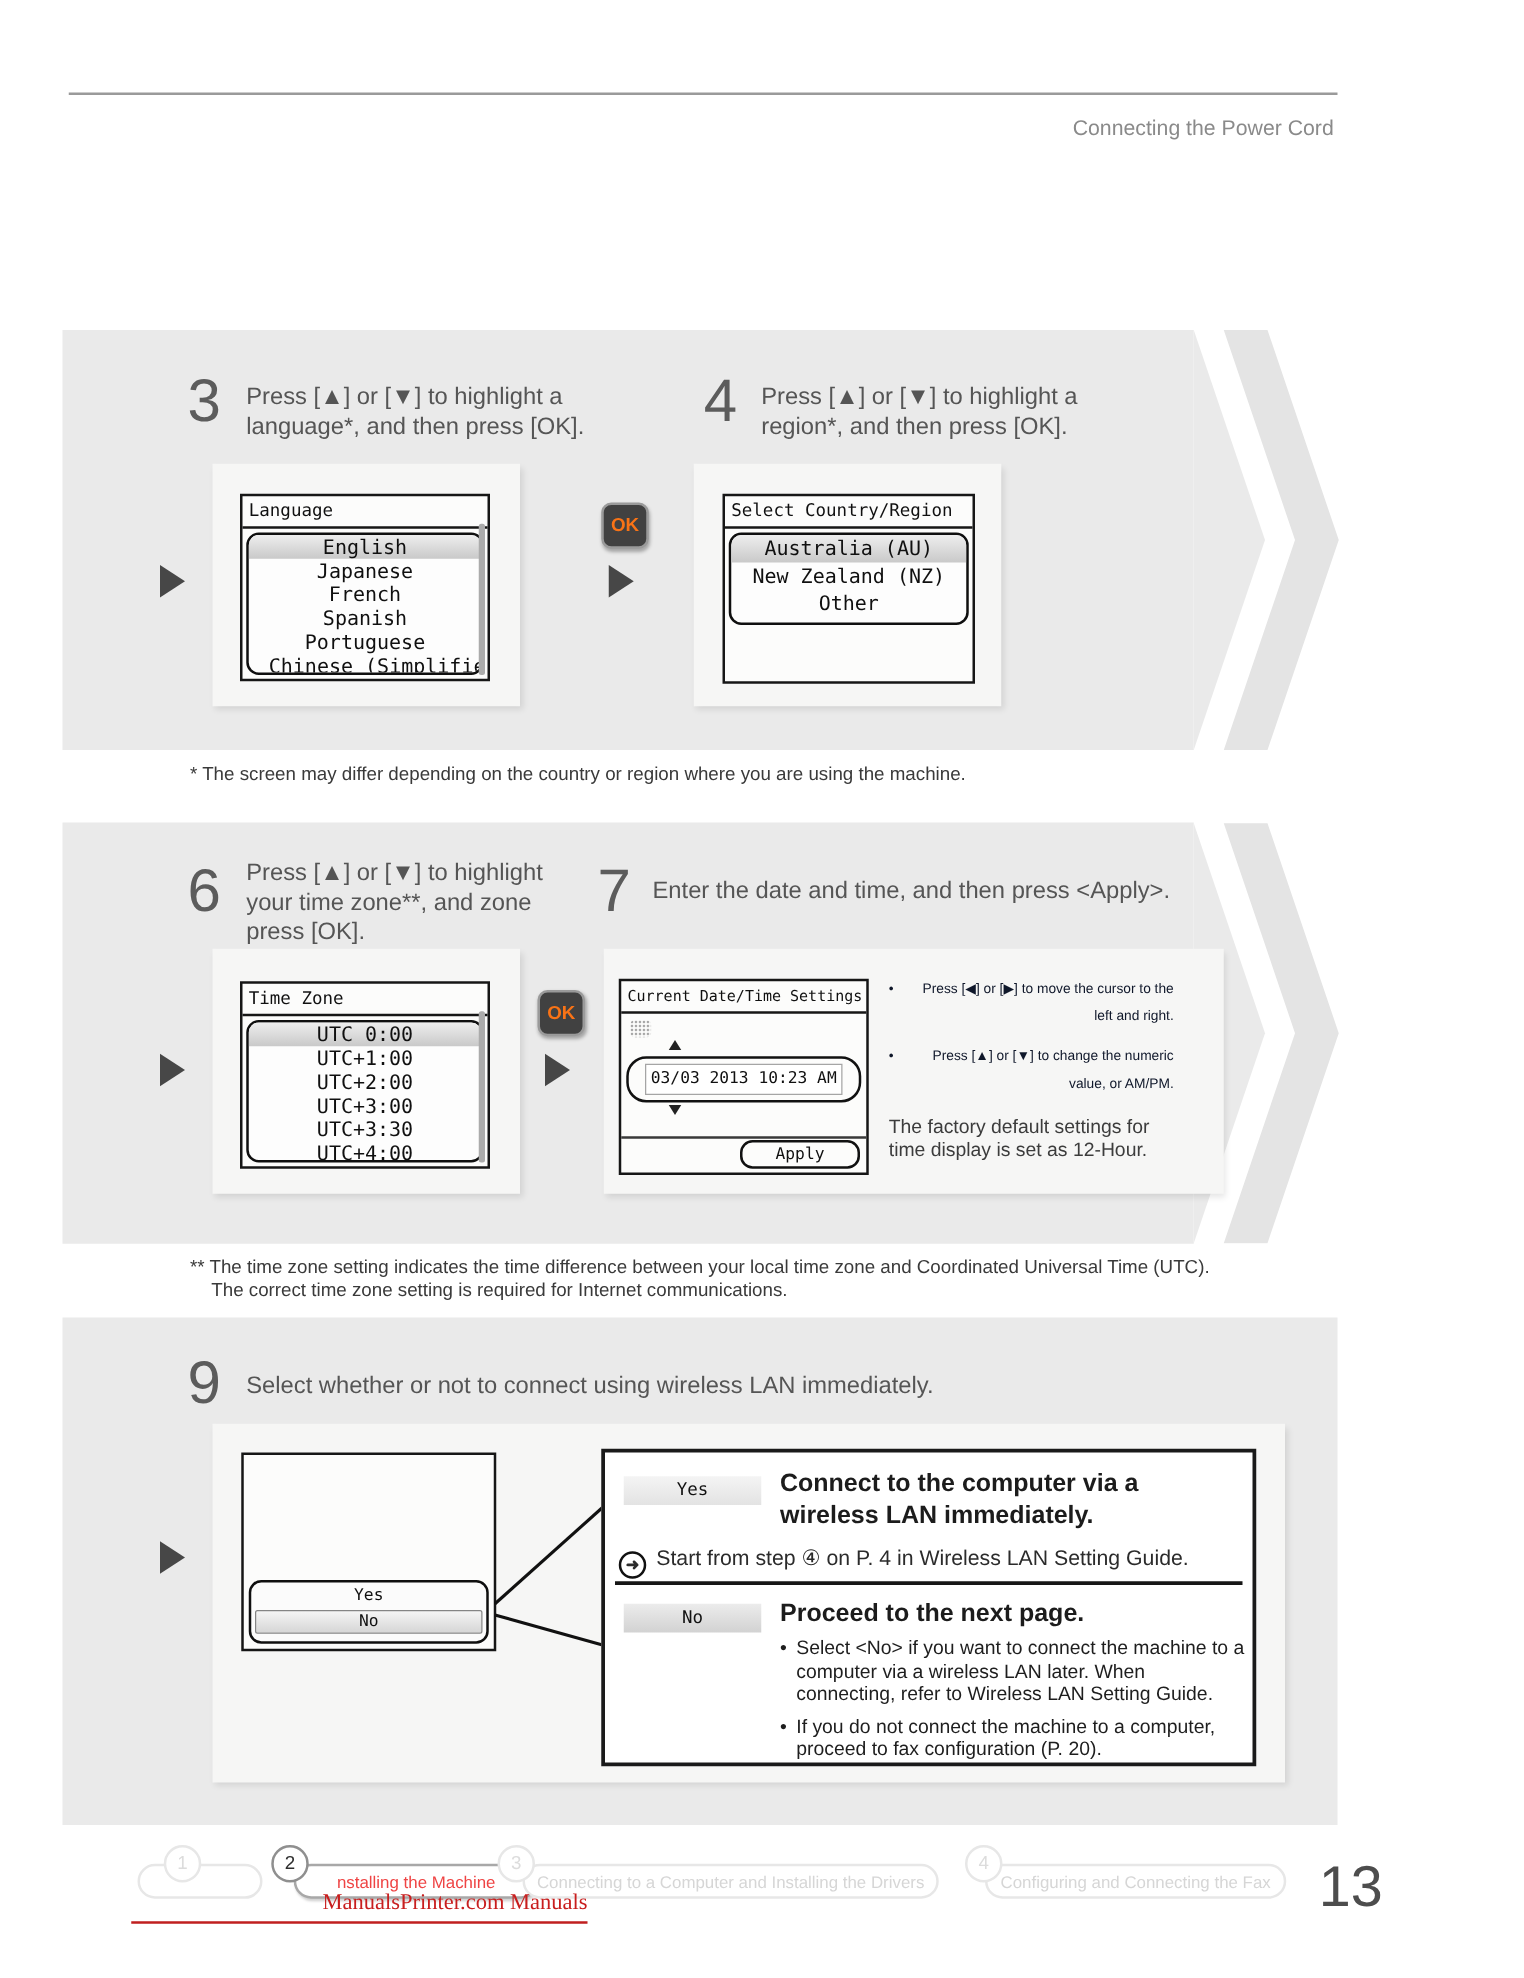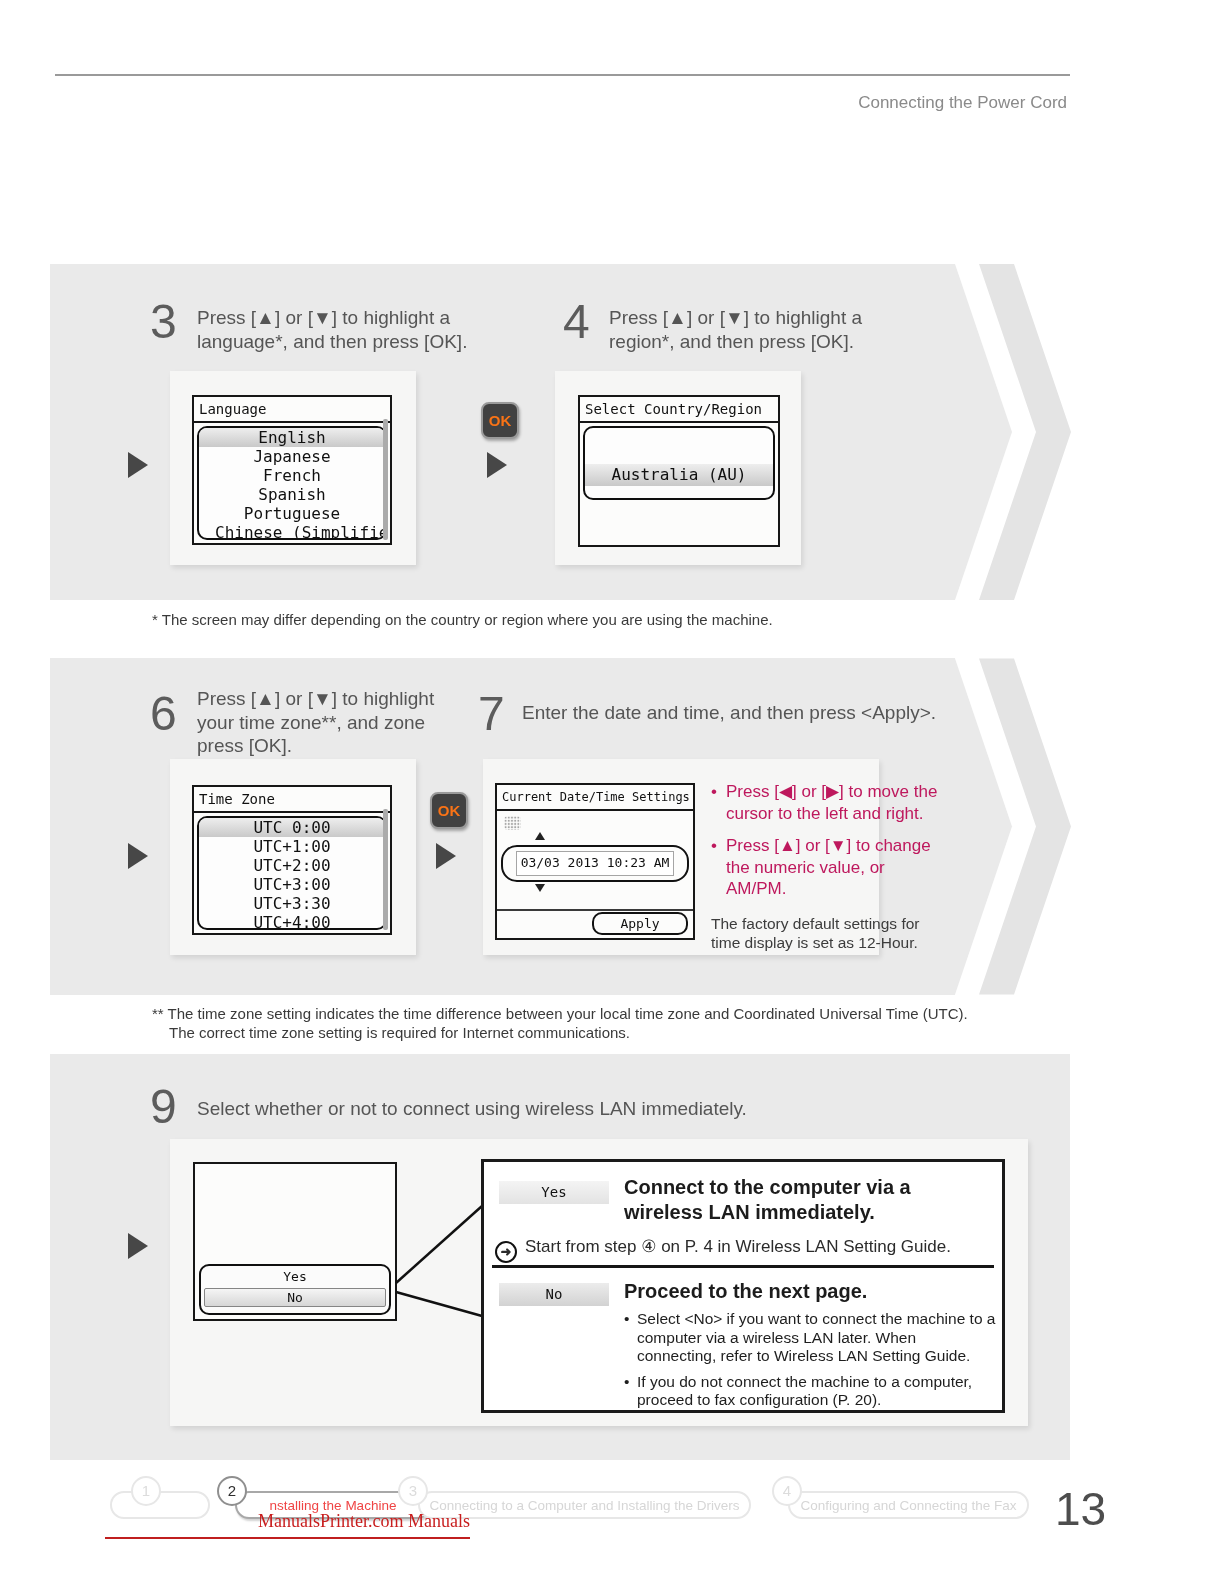--- a/index.html
+++ b/index.html
@@ -18,21 +18,21 @@
   .steptext { position:absolute; font-size:19px; color:#555; line-height:23.5px; }
   
   .panel { position:absolute; background:#f6f6f5; box-shadow:2px 3px 5px rgba(0,0,0,0.10); }
   
   .lcd { position:absolute; background:#fcfcfb; border:2px solid #161616; font-family:"DejaVu Sans Mono",monospace; color:#101010; }
   .lcd-title { height:24px; line-height:24px; padding:0 5px; font-size:14px; border-bottom:2px solid #161616; white-space:nowrap; overflow:hidden; }
   .lcd-title.small { font-size:12px; }
   .lcd-list { position:absolute; left:3px; right:3px; top:29px; bottom:3px; border:2px solid #0f0f0f; border-radius:10px; overflow:hidden; background:#fdfdfd; }
   .lcd-list.short { bottom:auto; height:70px; }
   .lcd-item { height:19px; line-height:19px; padding:0 16px; font-size:16px; white-space:nowrap;text-align:center; }
-  .lcd-list.short .lcd-item { height:22px; line-height:22px;margin-top:36px; }
+  .lcd-list.short .lcd-item { height:22px; line-height:22px; }
   .sel { background:linear-gradient(#eeeeee,#c9c9c9); }
   .scrollbar { position:absolute; top:22px; right:2px; bottom:3px; width:5px; background:#ababab; border-radius:2px; }
   
   .okbtn { position:absolute; width:34px; height:33px; background:#414141; border:2px solid #9a9a9a; border-radius:8px;
            color:#f97316; font-size:15px; font-weight:bold; display:flex; align-items:center; justify-content:center;
            box-shadow:1px 2px 3px rgba(0,0,0,.3); }
   .tri { position:absolute; width:0; height:0; border-style:solid; border-width:13px 0 13px 20px;
          border-color:transparent transparent transparent #474747; }
   
   .footnote { position:absolute; font-size:15px; color:#3a3a3a; line-height:19px; }
@@ -41,21 +41,21 @@
             background-image:radial-gradient(#8a8a8a 1px, transparent 1.3px); background-size:3.2px 3.2px; }
   .tri-up   { position:absolute; width:0; height:0; border:5px solid transparent; border-top:none;  border-bottom:8px solid #222; }
   .tri-down { position:absolute; width:0; height:0; border:5px solid transparent; border-bottom:none; border-top:8px solid #222; }
   .datebox { position:absolute; left:4px; right:4px; top:60px; height:33px; border:2px solid #111; border-radius:16px; }
   .datefield { position:absolute; left:13px; right:13px; top:4px; bottom:4px; background:#fff; border:1px solid #a5a5a5;
                text-align:center; font-size:13px; line-height:21px; white-space:nowrap; }
   .lcd4divider { position:absolute; left:0; right:0; bottom:27px; border-top:2px solid #3a3a3a; }
   .applybtn { position:absolute; right:5px; bottom:3px; width:92px; height:19px; border:2px solid #111;
               border-radius:10px; text-align:center; font-size:13px; line-height:19px; background:#fcfcfb; }
   
-  .b2 { position:relative; padding-left:15px; font-size:17px; color:#be185d; line-height:21.5px; margin-bottom:11px; }
+  .b2 { position:relative; padding-left:15px; font-size:11px; color:#0f172a; line-height:21.5px; margin-bottom:11px;text-align:right; }
   .b2::before { content:"•"; position:absolute; left:0; top:0; }
   .note2 { font-size:15.5px; color:#3c3c3c; line-height:19px; margin-top:14px; }
   
   .lcd5line { font-size:12.5px; line-height:19px; padding:0 3px; white-space:nowrap; }
   .ynbox { position:absolute; left:4px; right:4px; bottom:4px; height:47px; border:2px solid #0f0f0f; border-radius:10px;
            overflow:hidden; background:#fbfbfb; }
   .yn-yes { height:22px; line-height:22px; text-align:center; font-size:13px; }
   .yn-no  { height:17px; line-height:17px; margin:0 3px; text-align:center; font-size:13px;
             background:linear-gradient(#f5f5f5,#d6d6d6); border:1px solid #858585; border-radius:2px; }
   
@@ -158,21 +158,21 @@
       <div class="lcd-item">UTC+3:30</div>
       <div class="lcd-item">UTC+4:00</div>
     </div>
     <div class="scrollbar"></div>
   </div>
 </div>
 
 <div class="okbtn" style="left:430px; top:792px;">OK</div>
 <div class="tri" style="left:436px; top:843px;"></div>
 
-<div class="panel" style="left:483px; top:759px; width:396px; height:196px;">
+<div class="panel" style="left:483px; top:759px; width:496px; height:196px;">
   <div class="lcd" style="left:12px; top:24px; width:196px; height:153px;">
     <div class="lcd-title small">Current Date/Time Settings</div>
     <div class="dither"></div>
     <div class="tri-up" style="left:38px; top:47px;"></div>
     <div class="datebox">
       <div class="datefield">03/03 2013 10:23 AM</div>
     </div>
     <div class="tri-down" style="left:38px; top:99px;"></div>
     <div class="lcd4divider"></div>
     <div class="applybtn">Apply</div>

